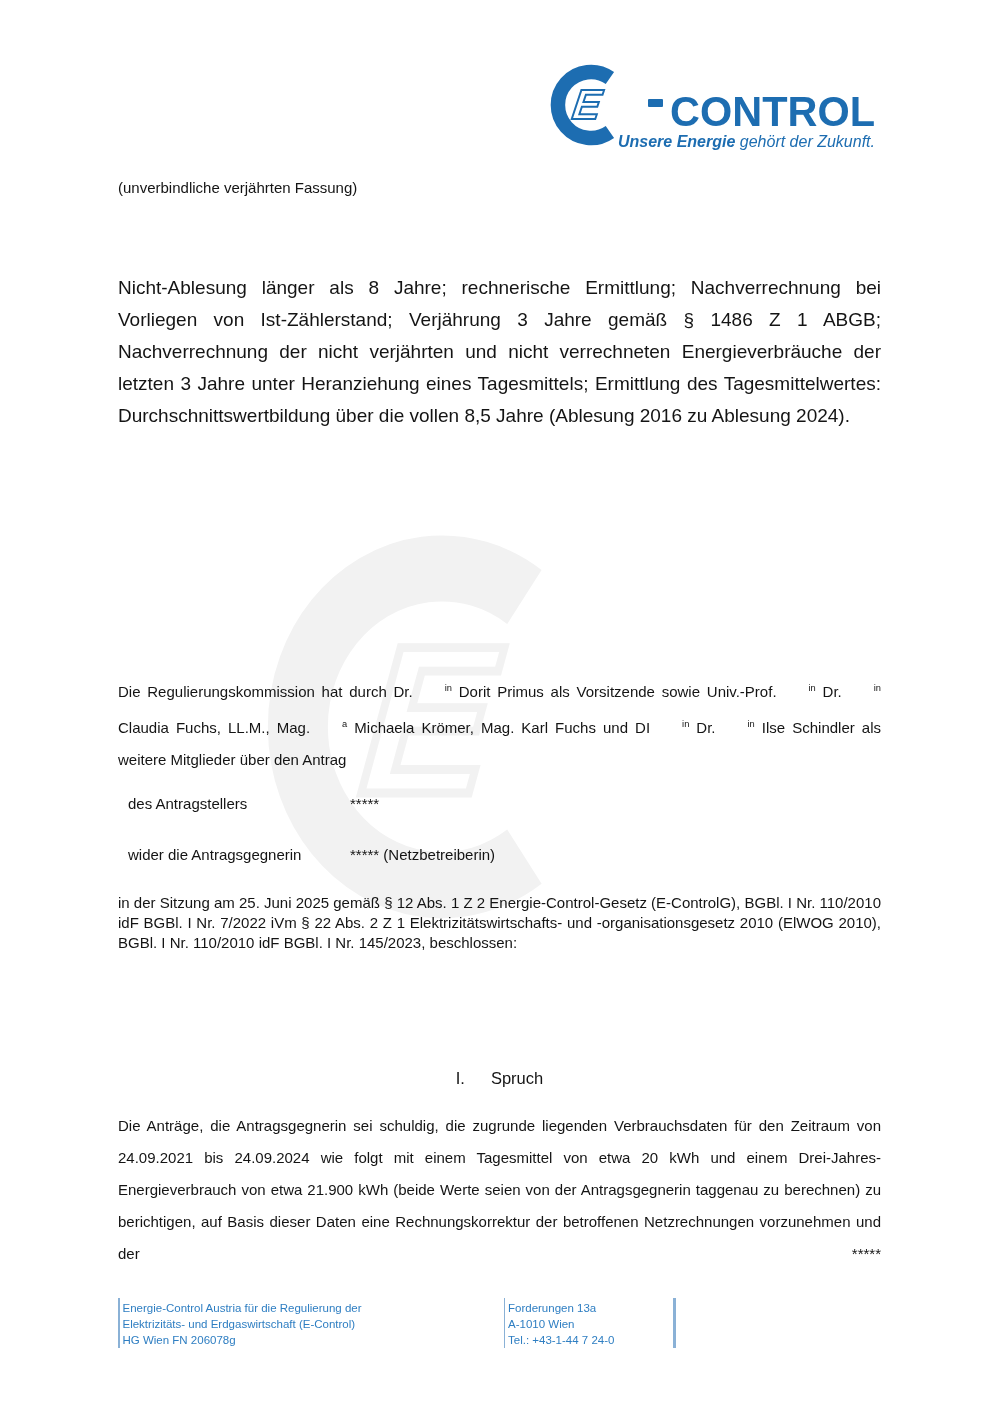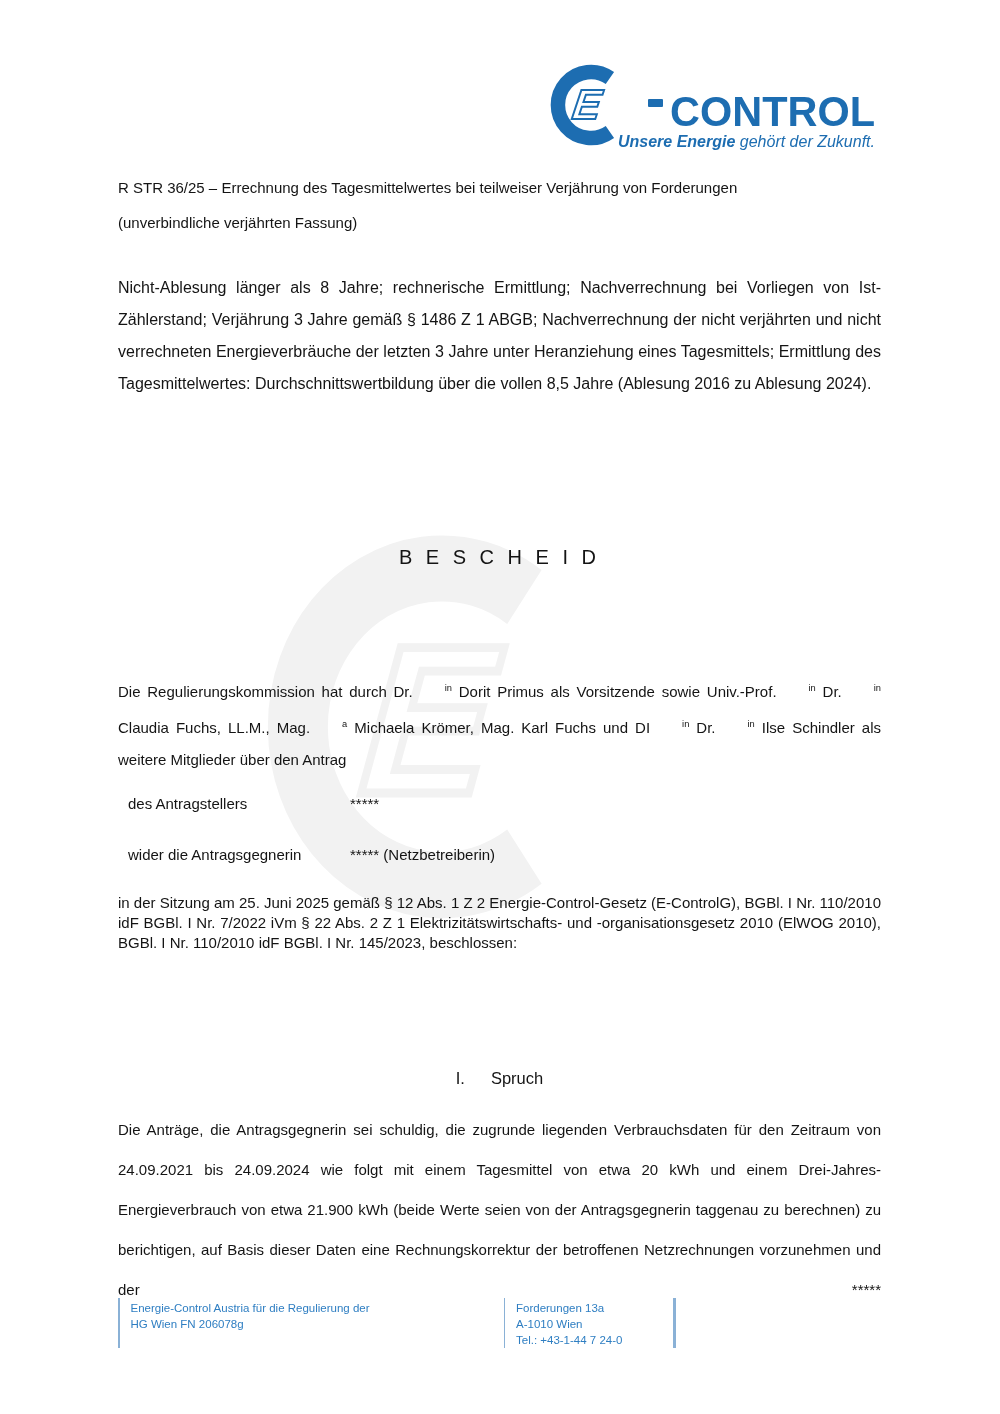--- a/index.html
+++ b/index.html
@@ -31,21 +31,21 @@
   .content { position: absolute; inset: 0; z-index: 1; }
 
   .logo-svg { position: absolute; left: 545px; top: 55px; width: 360px; height: 100px; }
 
   .doc-title {
     position: absolute; left: 118px; top: 170px; width: 763px;
     font-size: 15px; line-height: 35px;
   }
   .summary {
     position: absolute; left: 118px; top: 272px; width: 763px;
-    font-size: 16px; line-height: 32px; text-align: justify;
+    font-size: 19px; line-height: 32px; text-align: justify;
   }
   .bescheid {
     position: absolute; left: 118px; top: 543px; width: 763px;
     text-align: center; font-size: 20px; letter-spacing: 4px; line-height: 28px;
   }
   .commission {
     position: absolute; left: 118px; top: 672px; width: 763px;
     font-size: 15px; line-height: 32px; text-align: justify;
   }
   .commission sup, .party sup { font-size: 0.62em; margin-left: 32px; }
@@ -61,30 +61,30 @@
     position: absolute; left: 118px; top: 893px; width: 763px;
     font-size: 15px; line-height: 20px; text-align: justify;
   }
   .section-heading {
     position: absolute; left: 118px; top: 1066px; width: 763px;
     display: flex; justify-content: center; gap: 26px;
     font-size: 16.5px; line-height: 24px;
   }
   .spruch-para {
     position: absolute; left: 118px; top: 1110px; width: 763px;
-    font-size: 15px; line-height: 40px; text-align: justify; text-align-last: justify;
+    font-size: 15px; line-height: 32px; text-align: justify; text-align-last: justify;
   }
   .footer {
     position: absolute; left: 118px; top: 1298px; width: 764px; height: 54px;
     display: flex; align-items: flex-start;
     color: var(--footer-blue);
     font-size: 11.5px; line-height: 16px;
   }
   .footer .sep { flex: 0 0 1.5px; width: 1.5px; height: 50px; background: var(--sep-blue); }
-  .footer .col { box-sizing: border-box; padding-left: 11px; padding-top: 2px; }
+  .footer .col { box-sizing: border-box; padding-left: 3px; padding-top: 2px; }
   .footer .col-company { flex: 0 0 384px; }
   .footer .col-address { flex: 0 0 168px; }
   .footer .col-contact { flex: 1 1 auto; }
 </style>
 </head>
 <body>
 
 <div class="page">
 
   <svg class="watermark" viewBox="0 0 100 100" preserveAspectRatio="none" aria-hidden="true">
@@ -100,27 +100,25 @@
         <text x="49" y="64" font-size="42" font-style="italic" font-weight="bold" text-anchor="middle" transform="skewX(-8)" fill="#ffffff" stroke="var(--brand-blue)" stroke-width="2">E</text>
       </g>
       <rect x="103" y="44" width="15" height="8" rx="1" fill="var(--brand-blue)"></rect>
       <text x="125" y="71" font-size="42" font-weight="bold" fill="var(--brand-blue)" textLength="205" lengthAdjust="spacingAndGlyphs">CONTROL</text>
       <text x="330" y="92" font-size="16" font-style="italic" fill="var(--brand-blue)" text-anchor="end">
         <tspan font-weight="bold">Unsere Energie</tspan><tspan> gehört der Zukunft.</tspan>
       </text>
     </svg>
 
     <div class="doc-title">
-      <div>R STR 36/25 – Errechnung des Tagesmittelwertes bei teilweiser Verjährung von Forderungen</div>
       <div>(unverbindliche verjährten Fassung)</div>
     </div>
 
     <div class="summary">Nicht-Ablesung länger als 8 Jahre; rechnerische Ermittlung; Nachverrechnung bei Vorliegen von Ist-Zählerstand; Verjährung 3 Jahre gemäß § 1486 Z 1 ABGB; Nachverrechnung der nicht verjährten und nicht verrechneten Energieverbräuche der letzten 3 Jahre unter Heranziehung eines Tagesmittels; Ermittlung des Tagesmittelwertes: Durchschnittswertbildung über die vollen 8,5 Jahre (Ablesung 2016 zu Ablesung 2024).</div>
 
-    <div class="bescheid">B E S C H E I D</div>
 
     <div class="commission"><span>Die Regulierungskommission hat durch Dr.</span><sup>in</sup><span> Dorit Primus als Vorsitzende sowie Univ.-Prof.</span><sup>in</sup><span> Dr.</span><sup>in</sup><span> Claudia Fuchs, LL.M., Mag.</span><sup>a</sup><span> Michaela Krömer, Mag. Karl Fuchs und DI</span><sup>in</sup><span> Dr.</span><sup>in</sup><span> Ilse Schindler als weitere Mitglieder über den Antrag</span></div>
 
     <div class="party party-2">
       <div class="label">wider die Antragsgegnerin</div>
       <div class="value">***** (Netzbetreiberin)</div>
     </div>
     <div class="party party-1">
       <div class="label">des Antragstellers</div>
       <div class="value">*****</div>
@@ -132,20 +130,21 @@
       <span>I.</span>
       <span>Spruch</span>
     </div>
 
     <div class="spruch-para">Die Anträge, die Antragsgegnerin sei schuldig, die zugrunde liegenden Verbrauchsdaten für den Zeitraum von 24.09.2021 bis 24.09.2024 wie folgt mit einem Tagesmittel von etwa 20 kWh und einem Drei-Jahres-Energieverbrauch von etwa 21.900 kWh (beide Werte seien von der Antragsgegnerin taggenau zu berechnen) zu berichtigen, auf Basis dieser Daten eine Rechnungskorrektur der betroffenen Netzrechnungen vorzunehmen und der *****</div>
 
     <div class="footer">
       <div class="sep"></div>
       <div class="col col-company">
         <div>Energie-Control Austria für die Regulierung der</div>
+        <div>Elektrizitäts- und Erdgaswirtschaft (E-Control)</div>
         <div>HG Wien FN 206078g</div>
       </div>
       <div class="sep"></div>
       <div class="col col-address">
         <div>Forderungen 13a</div>
         <div>A-1010 Wien</div>
         <div>Tel.: +43-1-44 7 24-0</div>
       </div>
       <div class="sep"></div>
       <div class="sep"></div>

